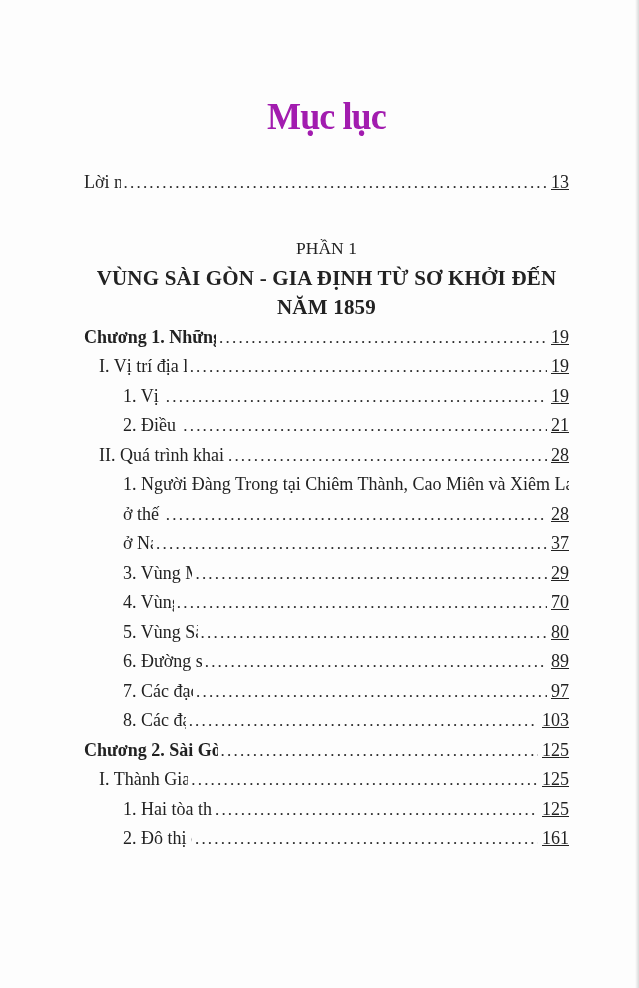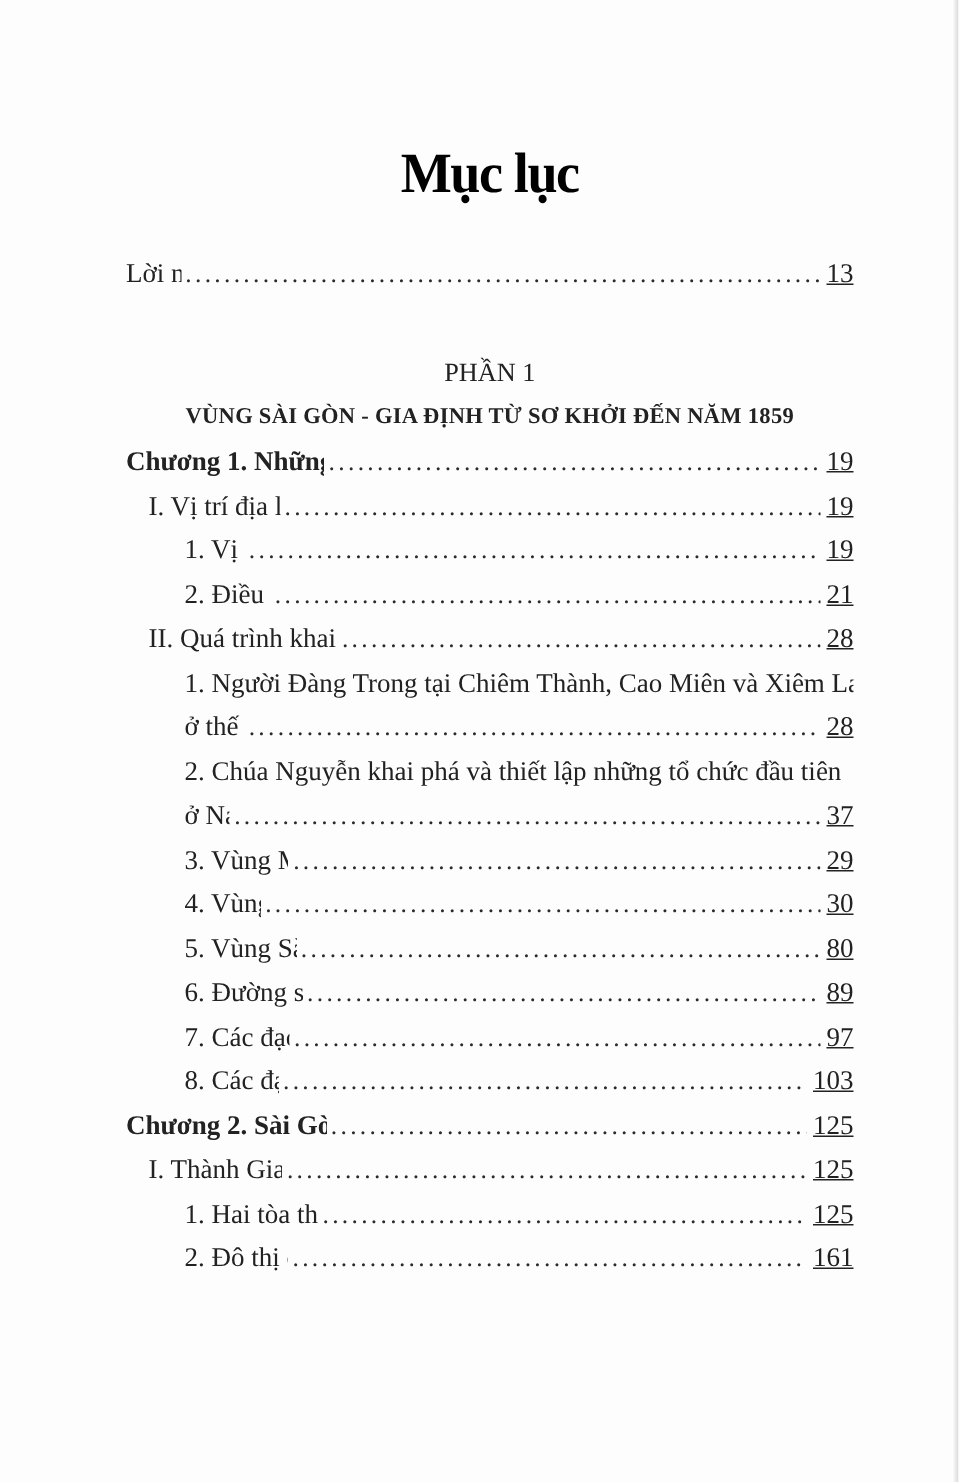--- a/index.html
+++ b/index.html
@@ -21,34 +21,34 @@
     left: 84px; top: 0;
     width: 485px;
   }
   .doc-title {
     margin-top: 96px;
     text-align: center;
     font-weight: bold;
     font-size: 38px;
     line-height: 1.1;
     letter-spacing: -1px;
-    color: #000000;
+    color: #a21caf;
   }
   .doc-title > span { display: inline-block; transform: scaleX(0.95); }
   .front-matter { margin-top: 30px; }
   .part-heading { margin-top: 37px; }
   .part-kicker {
     text-align: center;
     font-size: 17.5px;
     line-height: 29.5px;
   }
   .part-title {
     text-align: center;
     font-weight: bold;
-    font-size: 15px;
+    font-size: 21px;
     line-height: 29.5px;
     letter-spacing: 0.2px;
   }
   .toc-rows { margin-top: 0; }
   .toc-row {
     display: flex;
     align-items: baseline;
     font-size: 18px;
     line-height: 29.5px;
     white-space: nowrap;
@@ -131,41 +131,37 @@
     <span class="toc-label">1. Người Đàng Trong tại Chiêm Thành, Cao Miên và Xiêm La</span>
 
   </div>
 
   <div class="toc-row ind2">
     <span class="toc-label">ở thế kỷ XVII</span>
     <span class="leader"></span>
     <span class="pagenum">28</span>
   </div>
 
-  <div class="toc-row ind2">
-    <span class="toc-label">2. Chúa Nguyễn khai phá và thiết lập những tổ chức đầu tiên</span>
-
-  </div>
 
   <div class="toc-row ind2">
     <span class="toc-label">ở Nam Bộ</span>
     <span class="leader"></span>
     <span class="pagenum">37</span>
   </div>
 
   <div class="toc-row ind2">
     <span class="toc-label">3. Vùng Mô Xoài - Bà Rịa</span>
     <span class="leader"></span>
     <span class="pagenum">29</span>
   </div>
 
   <div class="toc-row ind2">
     <span class="toc-label">4. Vùng Đồng Nai</span>
     <span class="leader"></span>
-    <span class="pagenum">30</span>
+    <span class="pagenum">70</span>
   </div>
 
   <div class="toc-row ind2">
     <span class="toc-label">5. Vùng Sài Gòn - Bến Nghé</span>
     <span class="leader"></span>
     <span class="pagenum">80</span>
   </div>
 
   <div class="toc-row ind2">
     <span class="toc-label">6. Đường sứ thời chúa Nguyễn</span>

